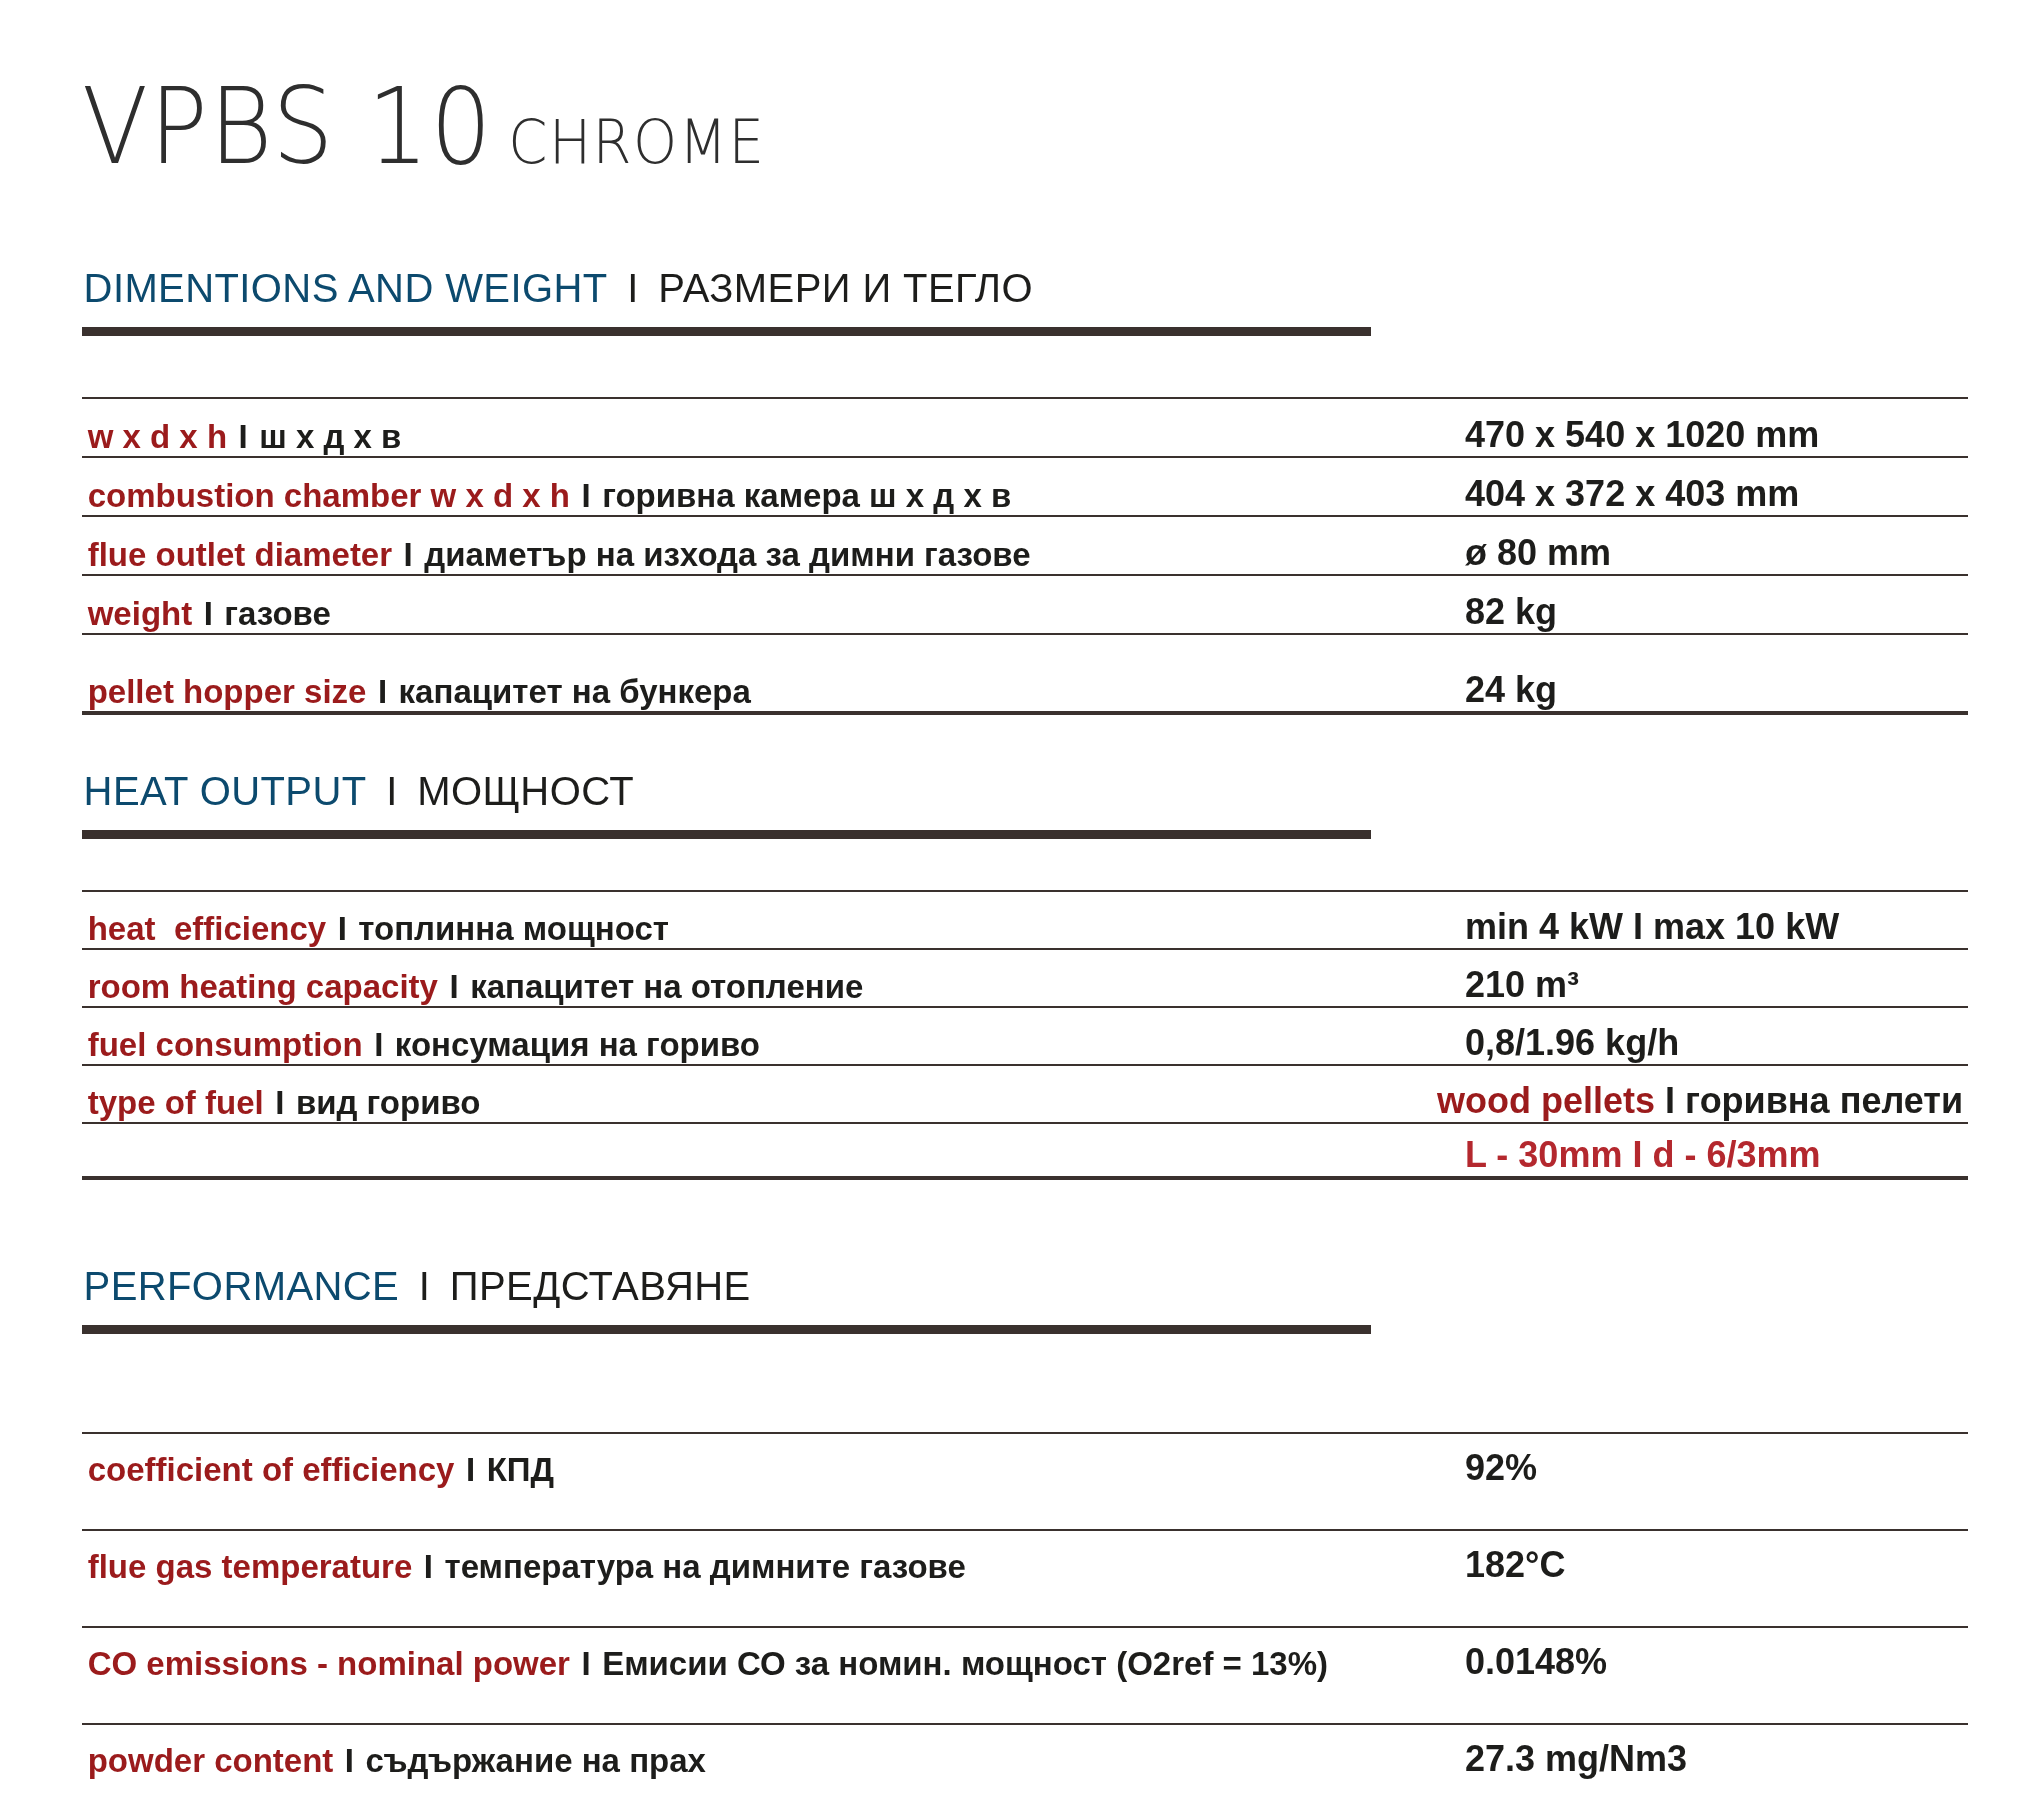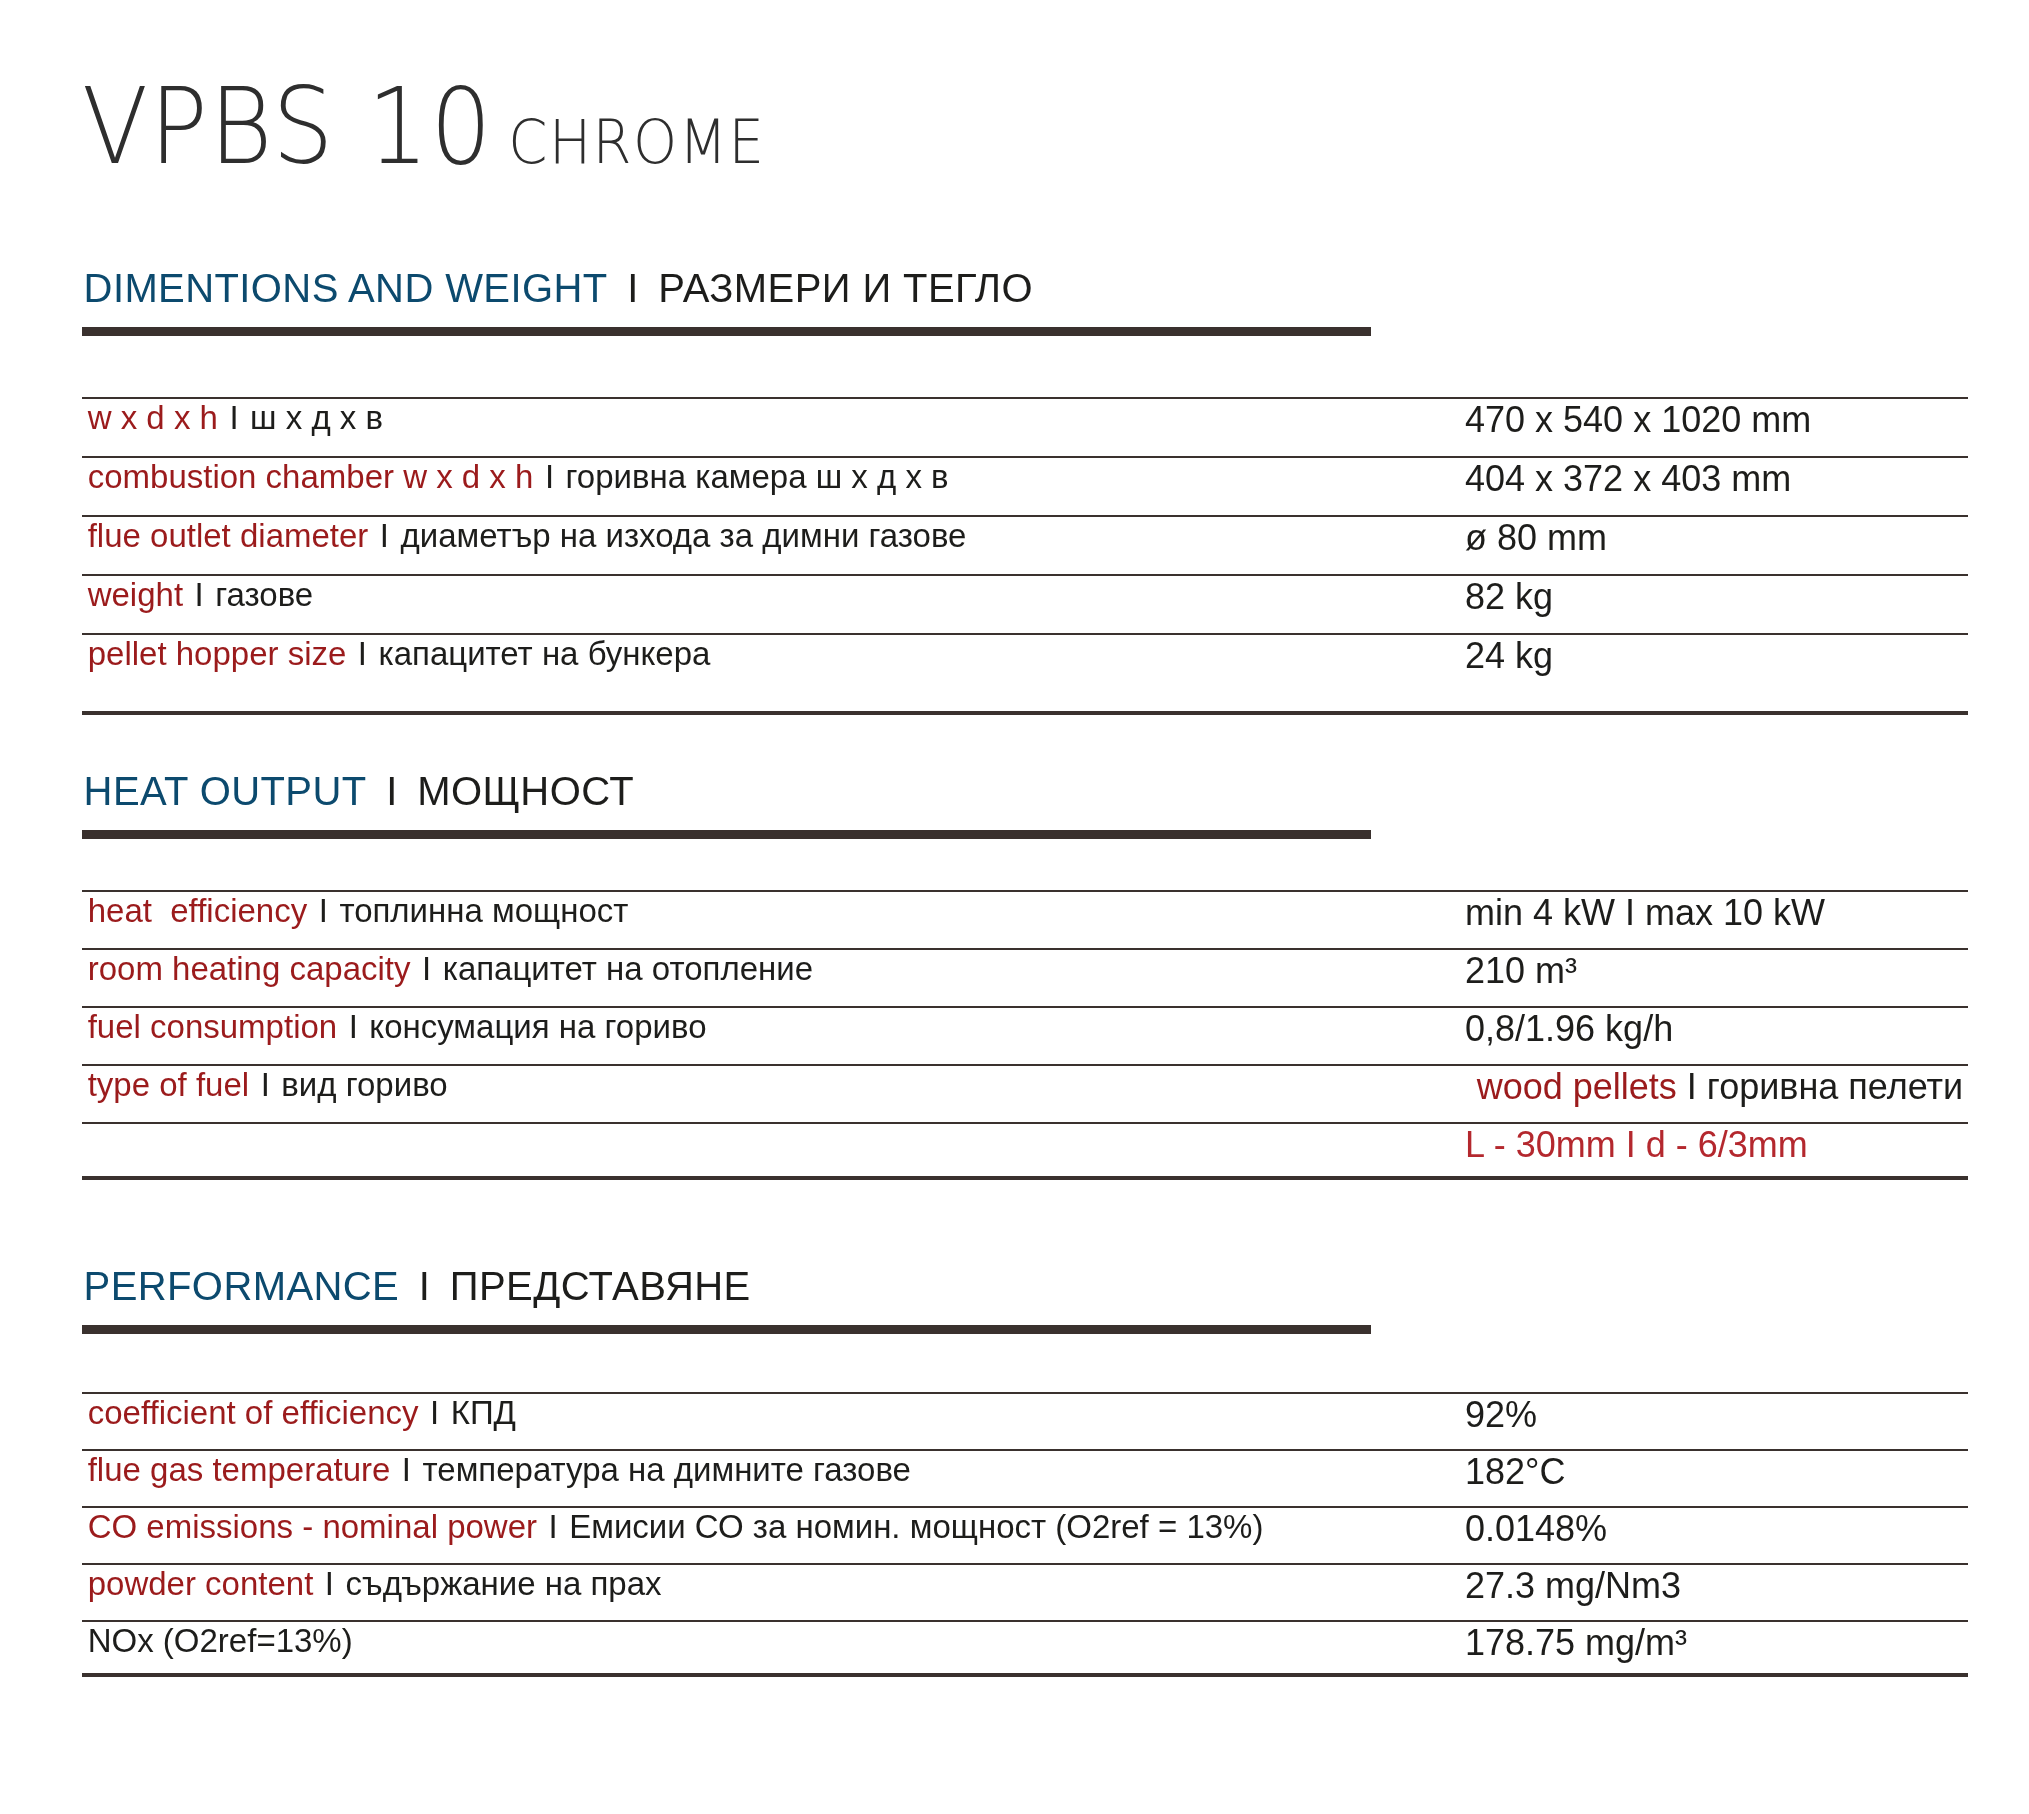--- a/index.html
+++ b/index.html
@@ -44,30 +44,31 @@
     position:absolute;left:0;top:61px;
     width:1289px;height:9px;background:#3a312e;
   }
 
   .rows{position:absolute;left:0;right:0;}
   .sec1 .rows{top:131px;}
   .sec2 .rows{top:121px;}
   .sec3 .rows{top:128px;}
 
   .row{
-    display:flex;align-items:flex-start;
+    display:flex;align-items:flex-end;
     border-top:2.5px solid #3a312e;
     box-sizing:border-box;
     padding-left:5.7px;
+    font-weight:bold;
   }
   .sec1 .row{height:59px;}
   .sec1 .row:last-child{height:82px;border-bottom:4.1px solid #3a312e;}
   .sec2 .row{height:58px;}
   .sec2 .row:last-child{border-bottom:4.1px solid #3a312e;}
-  .sec3 .row{height:57px;}
+  .sec3 .row{height:57px;margin-top:40px;}
   .sec3 .row:last-child{border-bottom:4.9px solid #3a312e;}
 
   .cell-label{
     flex:1;display:flex;align-items:baseline;
     font-size:33px;white-space:pre;min-width:0;
   }
   .lbl-en{color:#9b1b1c;}
   .lbl-sep{color:#1d1d1b;margin:0 11.5px;}
   .lbl-bg{color:#1d1d1b;}
   .lbl-plain{color:#1d1d1b;}

